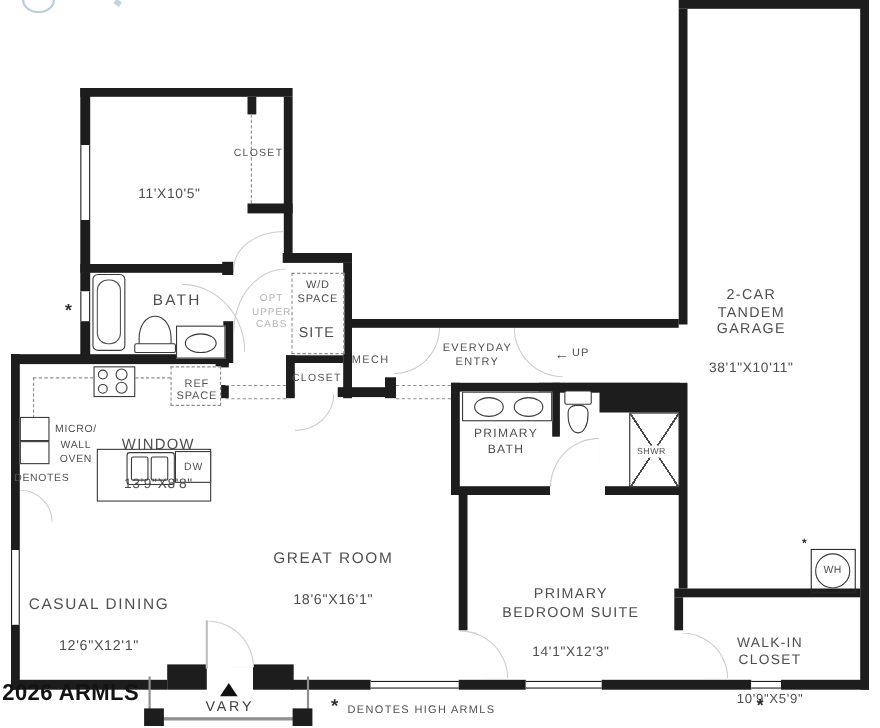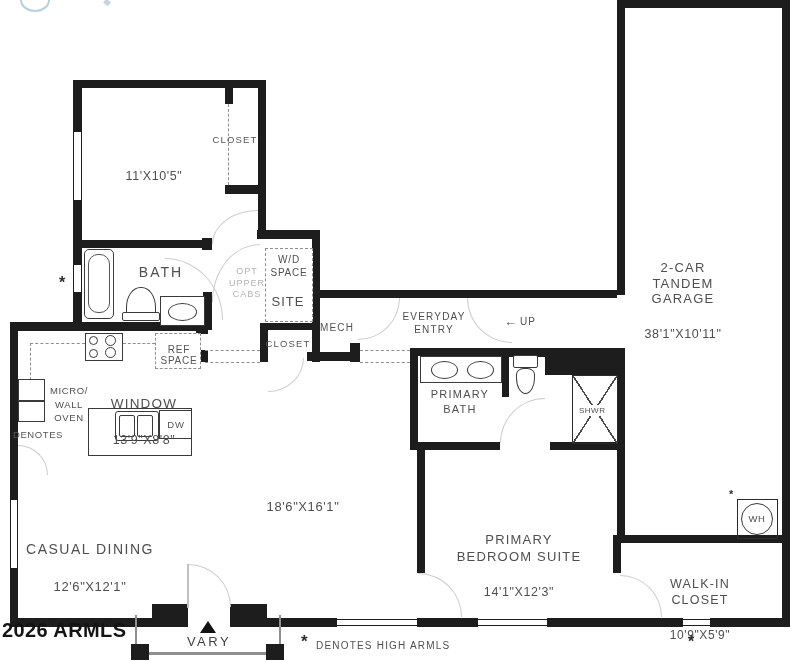--- a/index.html
+++ b/index.html
@@ -200,20 +200,21 @@
 OVEN</div>
   <div class="lbl sm" style="left:38px;top:429px;letter-spacing:0.6px;">DENOTES</div>
   <div class="lbl" style="left:176px;top:419px;font-size:9.5px;letter-spacing:0.8px;color:#555;">DW</div>
 
   <div class="lbl" style="left:90px;top:521px;width:190px;">
     <span class="nm" style="font-size:14px;letter-spacing:1.5px;">CASUAL DINING</span>
     <span class="dim" style="font-size:13px;">12'6"X12'1"</span>
   </div>
 
   <div class="lbl" style="left:303px;top:479px;width:170px;">
+    <span class="nm" style="font-size:14px;letter-spacing:1.5px;">GREAT ROOM</span>
     <span class="dim" style="font-size:13px;">18'6"X16'1"</span>
   </div>
 
   <div class="lbl" style="left:460px;top:387px;font-size:11px;line-height:15px;letter-spacing:1.2px;">PRIMARY
 BATH</div>
   <div style="position:absolute;left:577px;top:405px;font-size:8px;letter-spacing:0.5px;color:#4f4f4f;background:#fff;padding:1px 2px;">SHWR</div>
 
   <div class="lbl" style="left:519px;top:512px;width:190px;">
     <span class="nm" style="font-size:13px;line-height:16.5px;">PRIMARY
 BEDROOM SUITE</span>

